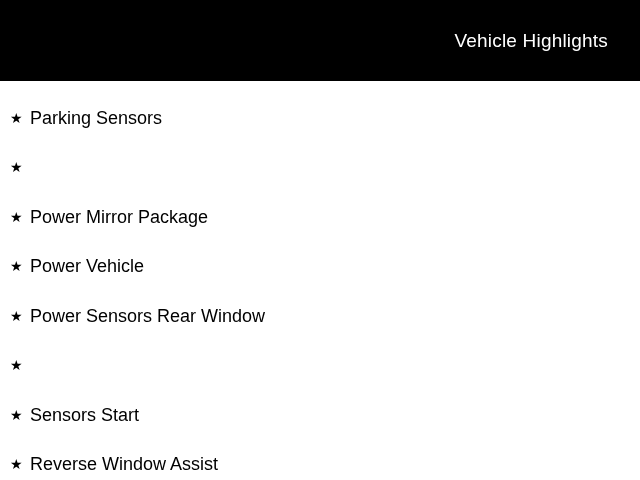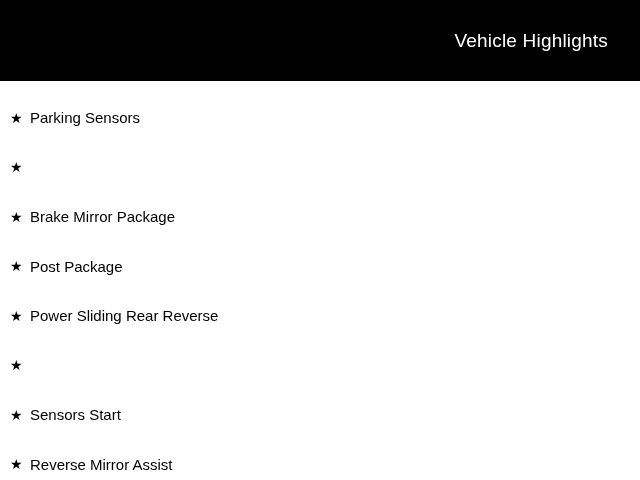--- a/index.html
+++ b/index.html
@@ -51,21 +51,21 @@
   .bullet-star {
     width: 20px;
     color: #000000;
     font-size: 14px;
     line-height: 1;
     text-align: left;
     flex: 0 0 auto;
   }
   .feature-label {
     color: #000000;
-    font-size: 15px;
+    font-size: 18px;
     line-height: 1;
   }
 </style>
 </head>
 <body>
 
 <div class="page">
 
   <div class="header-bar">
     <div class="header-title">Vehicle Highlights</div>
@@ -77,42 +77,42 @@
       <span class="bullet-star">★</span>
       <span class="feature-label">Parking Sensors</span>
     </li>
 
     <li class="feature-item">
       <span class="bullet-star">★</span>
     </li>
 
     <li class="feature-item">
       <span class="bullet-star">★</span>
-      <span class="feature-label">Brake Mirror Package</span>
+      <span class="feature-label">Power Mirror Package</span>
     </li>
 
     <li class="feature-item">
       <span class="bullet-star">★</span>
-      <span class="feature-label">Post Package</span>
+      <span class="feature-label">Power Vehicle</span>
     </li>
 
     <li class="feature-item">
       <span class="bullet-star">★</span>
-      <span class="feature-label">Power Sliding Rear Reverse</span>
+      <span class="feature-label">Power Sensors Rear Window</span>
     </li>
 
     <li class="feature-item">
       <span class="bullet-star">★</span>
     </li>
 
     <li class="feature-item">
       <span class="bullet-star">★</span>
       <span class="feature-label">Sensors Start</span>
     </li>
 
     <li class="feature-item">
       <span class="bullet-star">★</span>
-      <span class="feature-label">Reverse Mirror Assist</span>
+      <span class="feature-label">Reverse Window Assist</span>
     </li>
 
   </ul>
 
 </div>
 
 </body></html>

